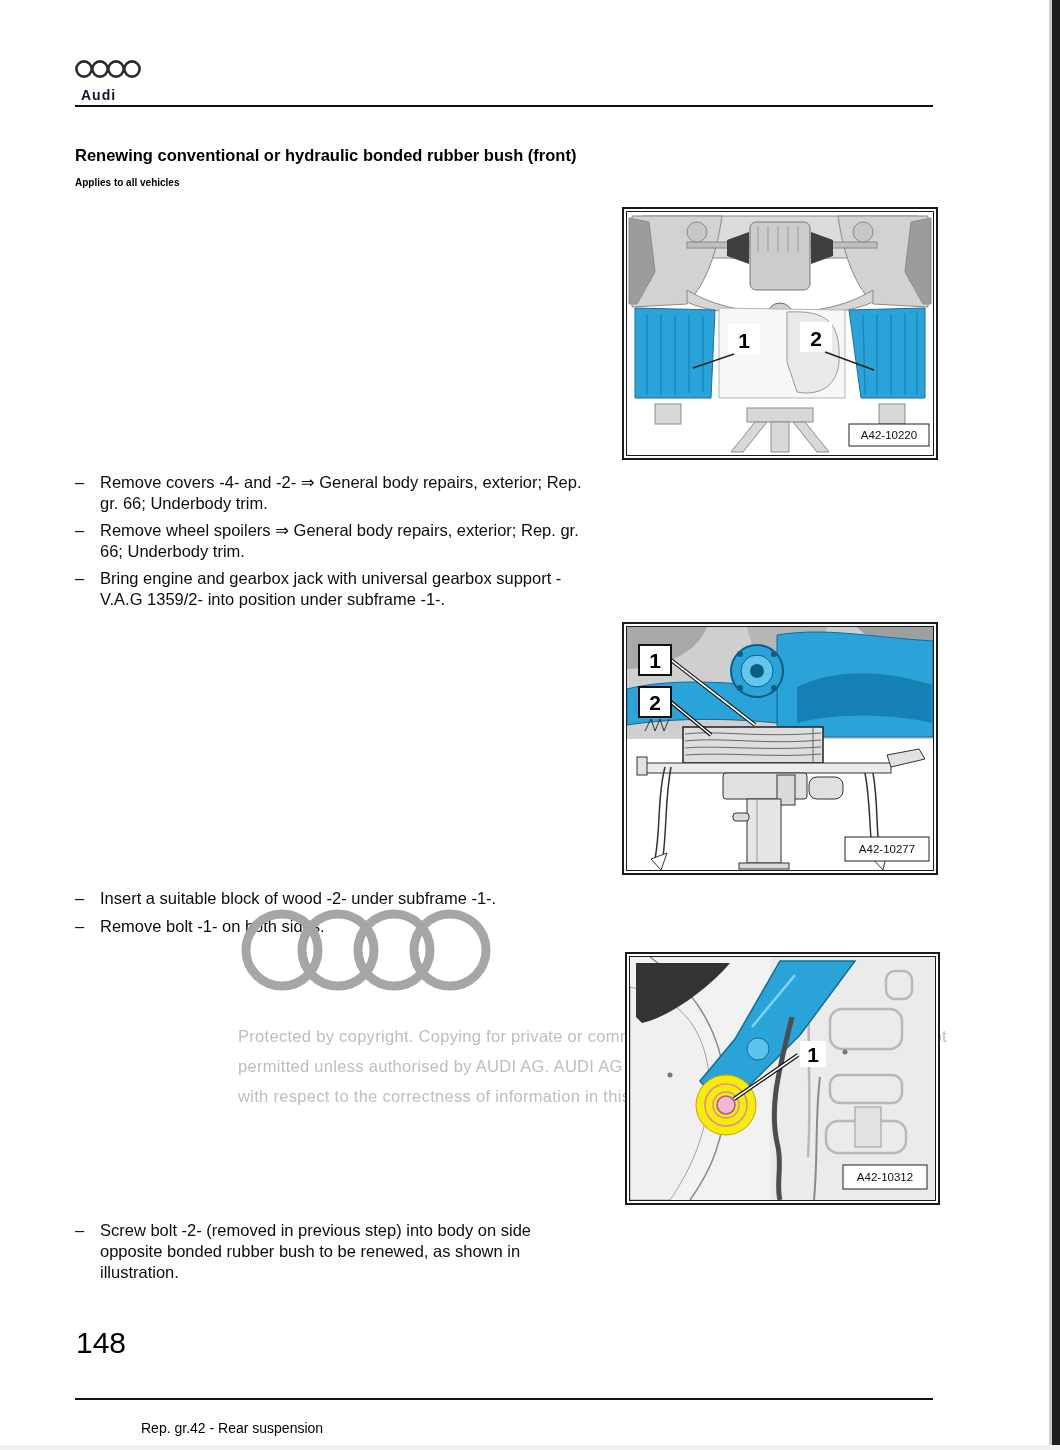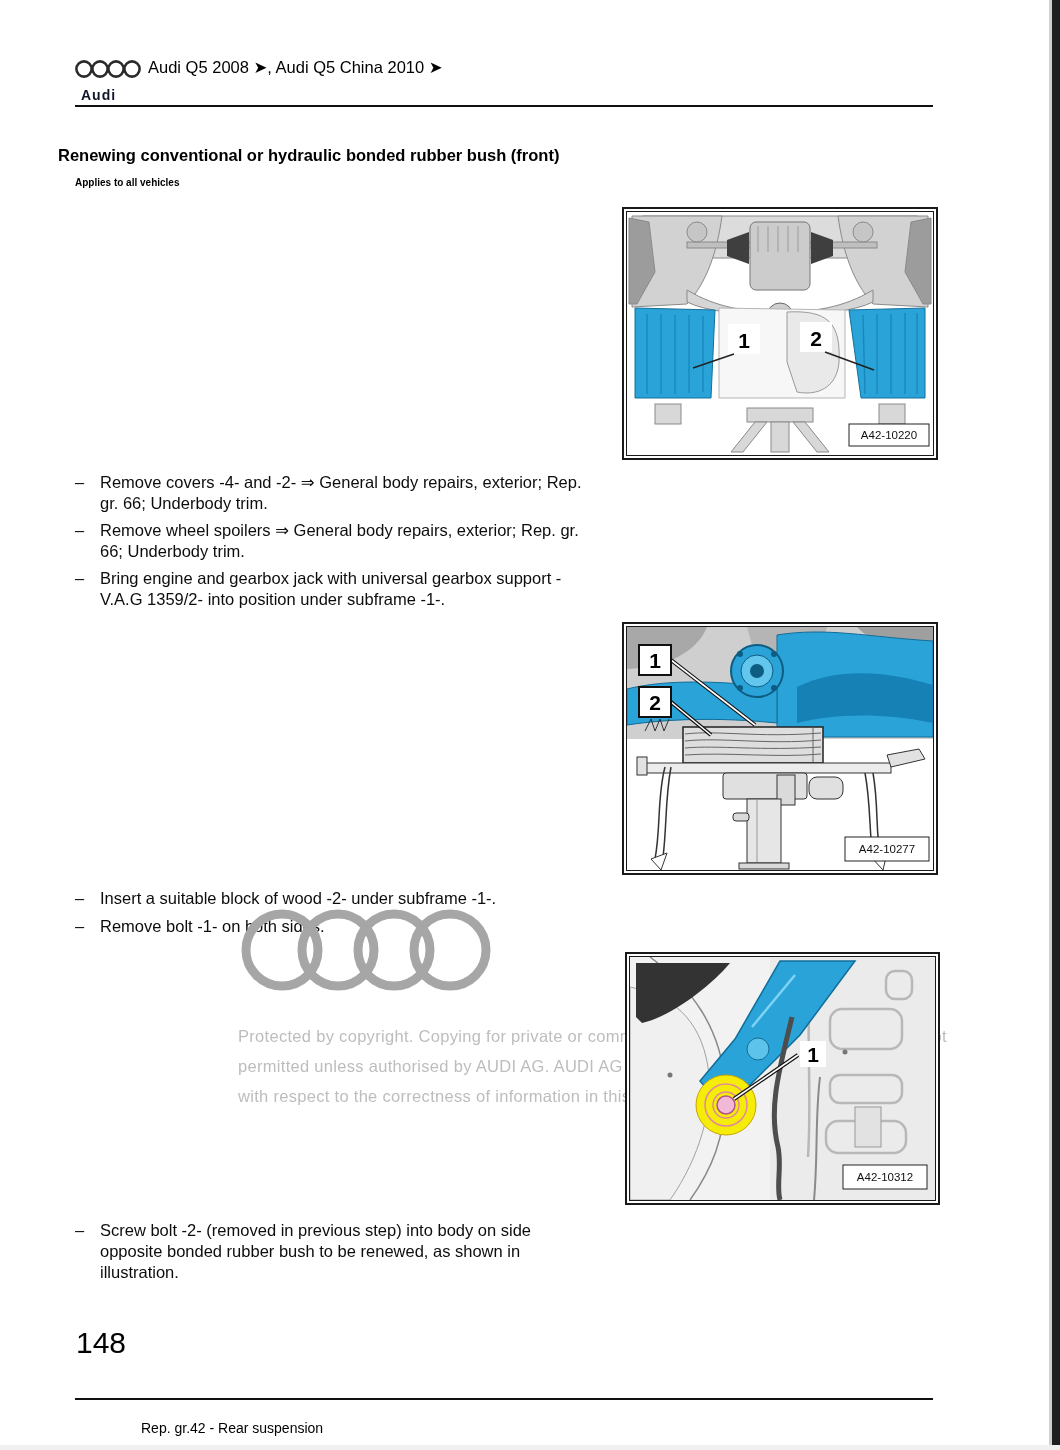--- a/index.html
+++ b/index.html
@@ -41,24 +41,23 @@
   <svg class="abs" style="left:75px;top:56px;" width="66" height="30" viewBox="0 0 66 30">
     <g fill="none" stroke="#2b2b2b" stroke-width="2.6">
       <circle cx="9" cy="13" r="7.6"></circle>
       <circle cx="25" cy="13" r="7.6"></circle>
       <circle cx="41" cy="13" r="7.6"></circle>
       <circle cx="57" cy="13" r="7.6"></circle>
     </g>
   </svg>
   <div class="abs brand-word" style="left:81px;top:87px;">Audi</div>
 
-  <div class="abs hdr-line" style="left:148px;top:55px;">Audi Q5 2008 ➤, Audi Q5 China 2010 ➤</div>
   <div class="abs rule" style="left:75px;top:105px;width:858px;"></div>
 
-  <div class="abs h1" style="left:58px;top:146px;">Renewing conventional or hydraulic bonded rubber bush (front)</div>
+  <div class="abs h1" style="left:75px;top:146px;">Renewing conventional or hydraulic bonded rubber bush (front)</div>
   <div class="abs h2" style="left:75px;top:177px;">Applies to all vehicles</div>
 
   <div class="abs figure" style="left:622px;top:207px;width:316px;height:253px;">
     <div class="inner">
       <svg width="306" height="243" viewBox="0 0 306 243">
         <rect width="306" height="243" fill="#ffffff"></rect>
 
         <g stroke="#8a8a8a" stroke-width="1">
           <rect x="16" y="4" width="274" height="42" fill="#dcdcdc"></rect>
           <path d="M5,4 L95,4 C90,40 80,70 60,92 L5,95 Z" fill="#d2d2d2"></path>

